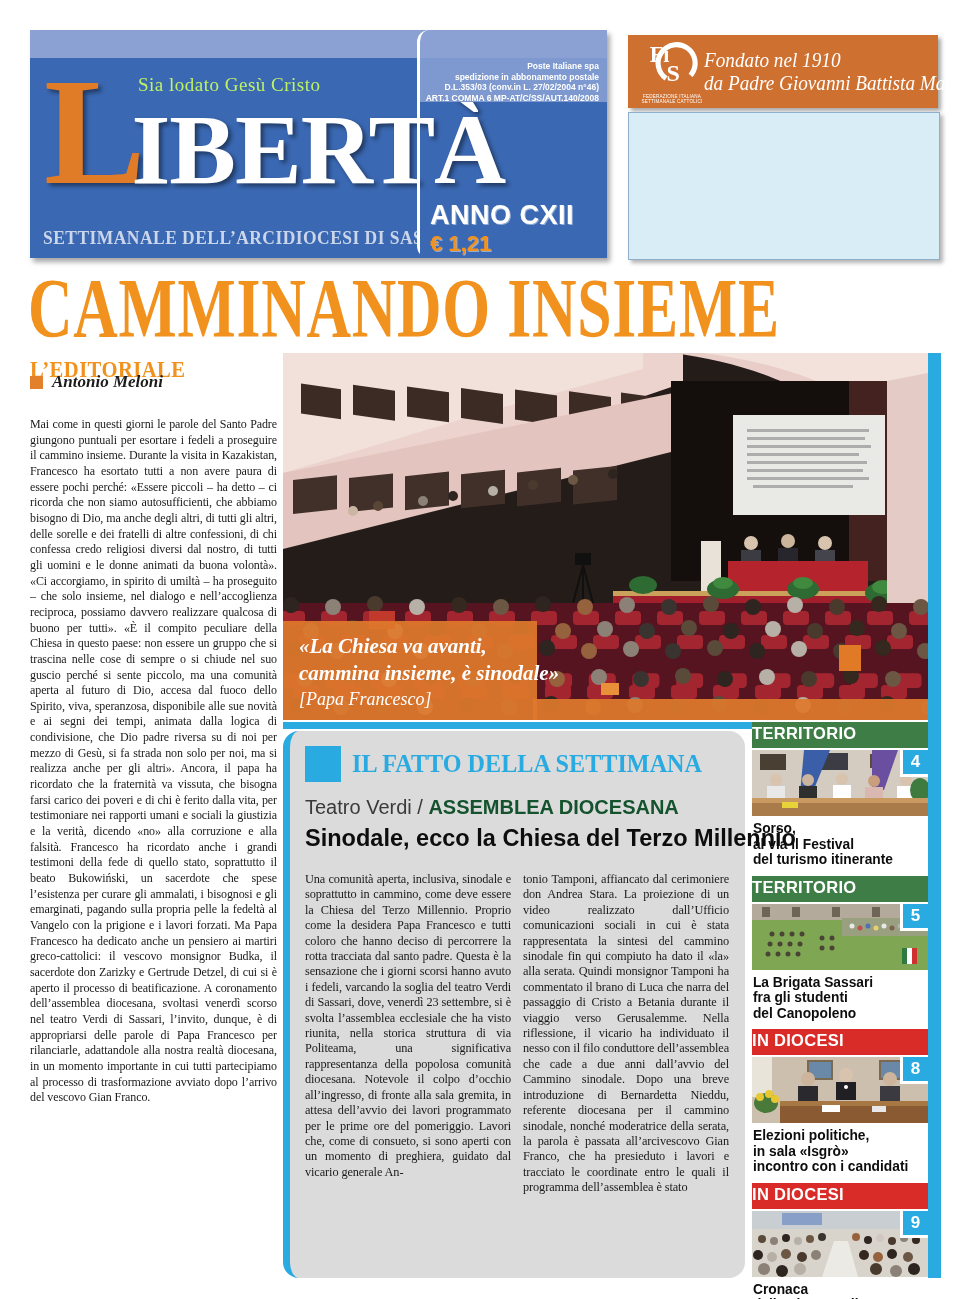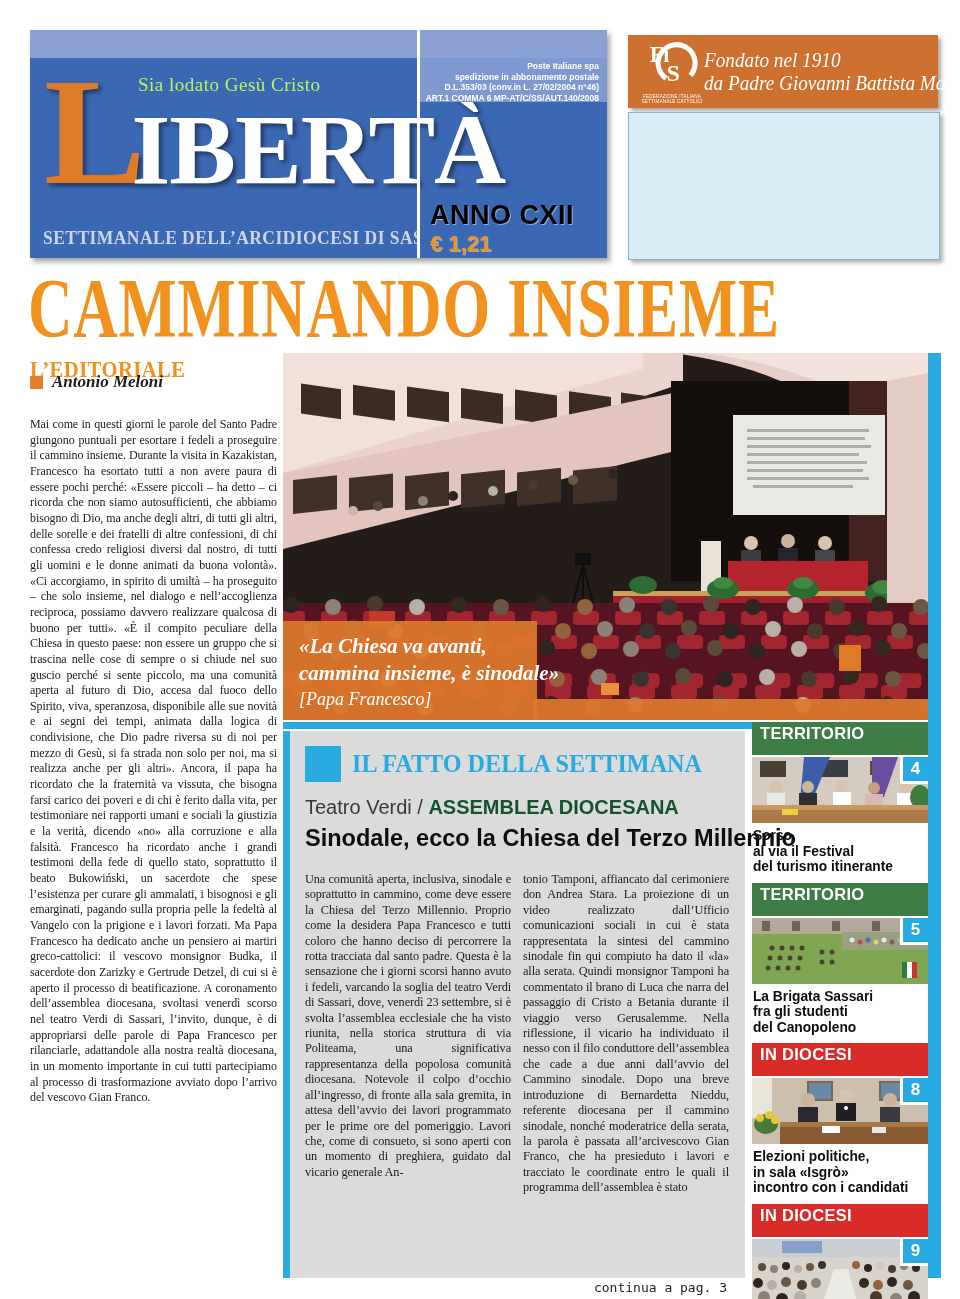--- a/index.html
+++ b/index.html
@@ -12,32 +12,32 @@
   .mast-left{position:absolute;left:0;top:0;width:388px;height:228px;}
   .motto{position:absolute;left:108px;top:44px;color:#bef264;font-size:19px;letter-spacing:.5px;}
   .mast-title{position:absolute;left:14px;top:26px;white-space:nowrap;line-height:1;}
   .mast-title .cap{font-size:152px;font-weight:bold;color:#e07b28;font-family:"Liberation Serif",serif;
                    text-shadow:3px 3px 4px rgba(0,0,0,.45);}
   .mast-title .rest{font-size:100px;font-weight:bold;color:#ffffff;font-family:"Liberation Serif",serif;
                     letter-spacing:-1px;margin-left:-14px;text-shadow:3px 3px 4px rgba(0,0,0,.45);}
   .mast-sub{position:absolute;left:13px;bottom:9px;color:#ccd6ea;font-weight:bold;font-size:19px;
             white-space:nowrap;transform:scaleX(.92);transform-origin:left;letter-spacing:.5px;}
   .issue-col{position:absolute;right:0;top:0;width:187px;height:228px;border-left:3px solid #ffffff;
-             font-family:"Liberation Sans",sans-serif;}
+             font-family:"Liberation Sans",sans-serif;border-radius:12px;}
   .band-postal{position:absolute;top:28px;left:0;width:100%;height:44px;background:#7e99cf;
                color:#fff;font-size:8.5px;font-weight:bold;text-align:right;line-height:10.5px;
                padding:3px 8px 0 0;box-sizing:border-box;}
   .band-num{position:absolute;top:72px;left:0;width:100%;height:92px;background:#6384c5;color:#fff;
             padding:4px 0 0 10px;box-sizing:border-box;}
   .band-num .nlab{font-size:16px;letter-spacing:.5px;}
   .band-num .nval{font-size:48px;font-weight:bold;line-height:44px;}
   .band-num .ndate{font-size:12px;font-weight:bold;letter-spacing:.2px;}
   .band-anno{position:absolute;top:164px;left:0;width:100%;height:64px;background:#3a68b2;
              padding:6px 0 0 10px;box-sizing:border-box;}
-  .band-anno .anno{color:#000000;font-size:27px;font-weight:bold;letter-spacing:.5px;
+  .band-anno .anno{color:#ffffff;font-size:27px;font-weight:bold;letter-spacing:.5px;
                    text-shadow:1px 1px 0 rgba(255,255,255,.45);}
   .band-anno .price{color:#f2921e;font-size:22px;font-weight:bold;
                     text-shadow:1px 1px 0 rgba(255,255,255,.45);}
   
   .founder{position:absolute;left:628px;top:35px;width:310px;height:73px;background:#ce7030;
            box-shadow:3px 3px 4px rgba(0,0,0,.35);display:flex;align-items:center;
            padding:0 10px 0 12px;box-sizing:border-box;color:#fff;}
   .fisc{width:64px;flex:0 0 64px;text-align:center;}
   .fisc-cap{font-family:"Liberation Sans",sans-serif;font-size:4.6px;line-height:5px;letter-spacing:.2px;}
   .founder-text{font-style:italic;font-size:20px;line-height:23px;white-space:nowrap;
@@ -60,39 +60,39 @@
                background:#241c18;}
   .caption{position:absolute;left:0;bottom:0;width:224px;background:rgba(222,121,44,.93);
            padding:12px 14px 9px 16px;color:#fff;}
   .caption .l1{font-weight:bold;font-style:italic;font-size:21px;line-height:27px;white-space:nowrap;}
   .caption .l3{font-style:italic;font-size:18px;line-height:24px;}
   .caption-band{position:absolute;left:250px;right:0;bottom:0;height:21px;background:rgba(222,121,44,.93);}
   .right-bar{position:absolute;left:928px;top:353px;width:13px;height:925px;background:#29abe2;}
   .cyan-rule{position:absolute;left:283px;top:722px;width:645px;height:7px;background:#29abe2;}
   
   .fatto{position:absolute;left:283px;top:731px;width:462px;height:547px;background:#dbdbdb;
-         border-left:7px solid #29abe2;box-sizing:border-box;padding:15px 16px 10px 15px;}
+         border-left:7px solid #29abe2;box-sizing:border-box;padding:15px 16px 10px 15px;border-radius:16px;}
   .fatto-head{display:flex;align-items:flex-start;}
   .fatto-head .sq{width:36px;height:36px;background:#29abe2;margin-right:11px;flex:0 0 36px;}
   .fatto-head .t{color:#29abe2;font-weight:bold;font-size:26px;padding-top:3px;white-space:nowrap;
                  transform:scaleX(.93);transform-origin:left;}
   .fatto-kicker{margin-top:14px;font-family:"Liberation Sans",sans-serif;font-size:20px;color:#3a3a3a;}
   .fatto-kicker .accent{color:#14532d;font-weight:bold;}
   .fatto-title{margin-top:5px;font-family:"Liberation Sans",sans-serif;font-weight:bold;font-size:24.5px;
                color:#0d0d0d;white-space:nowrap;transform:scaleX(.96);transform-origin:left;}
   .fatto-cols{margin-top:20px;display:flex;gap:12px;height:398px;overflow:hidden;}
   .fatto-col{width:50%;font-size:12.3px;line-height:15.4px;text-align:justify;color:#1a1a1a;
              letter-spacing:-.1px;}
   .continua{text-align:right;font-family:"DejaVu Sans Mono",monospace;font-size:13px;color:#222;
             margin-top:10px;padding-right:2px;}
   
   .sidebar{position:absolute;left:752px;top:722px;width:176px;}
   .sb-item{margin-bottom:2px;}
-  .sec-header{height:33px;line-height:23px;color:#fff;font-family:"Liberation Sans",sans-serif;
-              font-weight:bold;font-size:16.5px;padding-left:8px;letter-spacing:.3px;}
+  .sec-header{height:26px;line-height:23px;color:#fff;font-family:"Liberation Sans",sans-serif;
+              font-weight:bold;font-size:16.5px;padding-left:0;letter-spacing:.3px;}
   .sec-header.green{background:#3e7d46;}
   .sec-header.red{background:#d92b27;}
   .sb-photo{position:relative;height:66px;margin-top:2px;overflow:hidden;}
   .sb-photo svg{display:block;width:100%;height:100%;}
   .page-badge{position:absolute;top:0;right:0;width:25px;height:24px;background:#29abe2;color:#fff;
               font-family:"Liberation Sans",sans-serif;font-weight:bold;font-size:17px;text-align:center;
               line-height:24px;border-left:3px solid #fff;border-bottom:3px solid #fff;}
   .sb-title{padding:5px 0 6px 1px;font-family:"Liberation Sans",sans-serif;font-weight:bold;
             font-size:14.5px;line-height:15.5px;color:#0d0d0d;transform:scaleX(.95);transform-origin:left;
             white-space:nowrap;}
@@ -316,21 +316,20 @@
       <span class="t">IL FATTO DELLA SETTIMANA</span>
     </div>
     <div class="fatto-kicker">
       <span>Teatro Verdi / </span><span class="accent">ASSEMBLEA DIOCESANA</span>
     </div>
     <div class="fatto-title">Sinodale, ecco la Chiesa del Terzo Millennio</div>
     <div class="fatto-cols">
       <div class="fatto-col">Una comunità aperta, inclusiva, sinodale e soprattutto in cammino, come deve essere la Chiesa del Terzo Millennio. Proprio come la desidera Papa Francesco e tutti coloro che hanno deciso di percorrere la rotta tracciata dal santo padre. Questa è la sensazione che i giorni scorsi hanno avuto i fedeli, varcando la soglia del teatro Verdi di Sassari, dove, venerdì 23 settembre, si è svolta l’assemblea ecclesiale che ha visto riunita, nella storica struttura di via Politeama, una significativa rappresentanza della popolosa comunità diocesana. Notevole il colpo d’occhio all’ingresso, di fronte alla sala gremita, in attesa dell’avvio dei lavori programmato per le prime ore del pomeriggio. Lavori che, come di consueto, si sono aperti con un momento di preghiera, guidato dal vicario generale An-</div>
       <div class="fatto-col">tonio Tamponi, affiancato dal cerimoniere don Andrea Stara. La proiezione di un video realizzato dall’Ufficio comunicazioni sociali in cui è stata rappresentata la sintesi del cammino sinodale fin qui compiuto ha dato il «la» alla serata. Quindi monsignor Tamponi ha commentato il brano di Luca che narra del passaggio di Cristo a Betania durante il viaggio verso Gerusalemme. Nella riflessione, il vicario ha individuato il nesso con il filo conduttore dell’assemblea che cade a due anni dall’avvio del Cammino sinodale. Dopo una breve introduzione di Bernardetta Nieddu, referente diocesana per il cammino sinodale, nonché moderatrice della serata, la parola è passata all’arcivescovo Gian Franco, che ha presieduto i lavori e tracciato le coordinate entro le quali il programma dell’assemblea è stato</div>
     </div>
-    <div class="continua">continua a pag. 3</div>
   </section>
 
   <aside class="sidebar">
 
     <div class="sb-item">
       <div class="sec-header green">TERRITORIO</div>
       <div class="sb-photo">
         <svg viewBox="0 0 176 66" preserveAspectRatio="none">
           <rect width="176" height="66" fill="#d4ccc1"></rect>
           <rect x="8" y="4" width="26" height="16" fill="#4a3f33"></rect>

